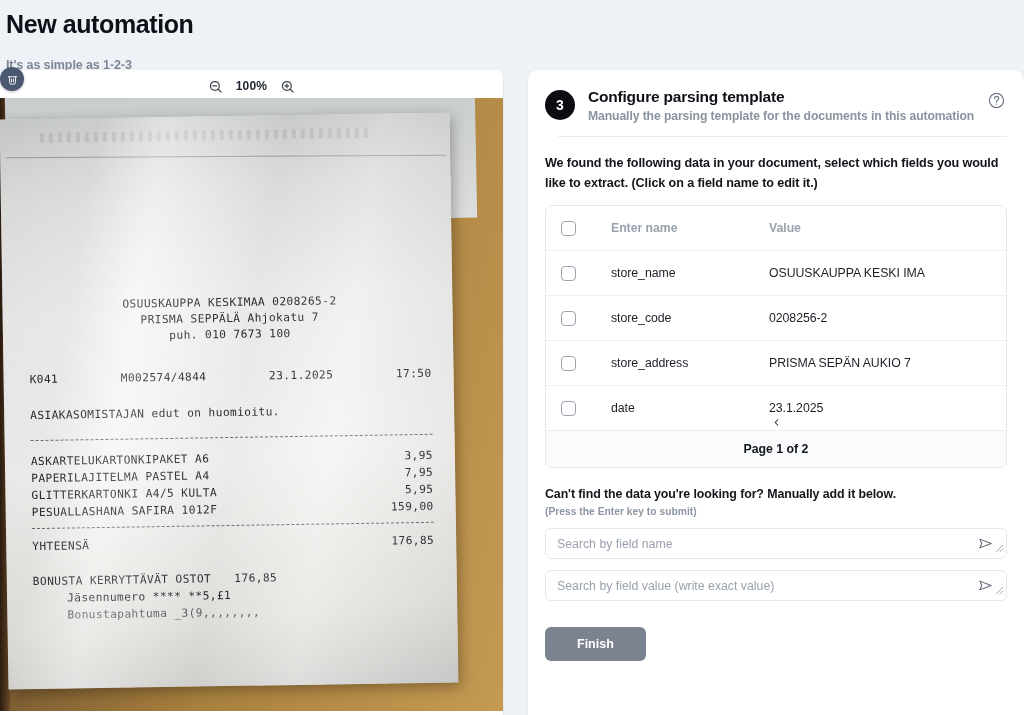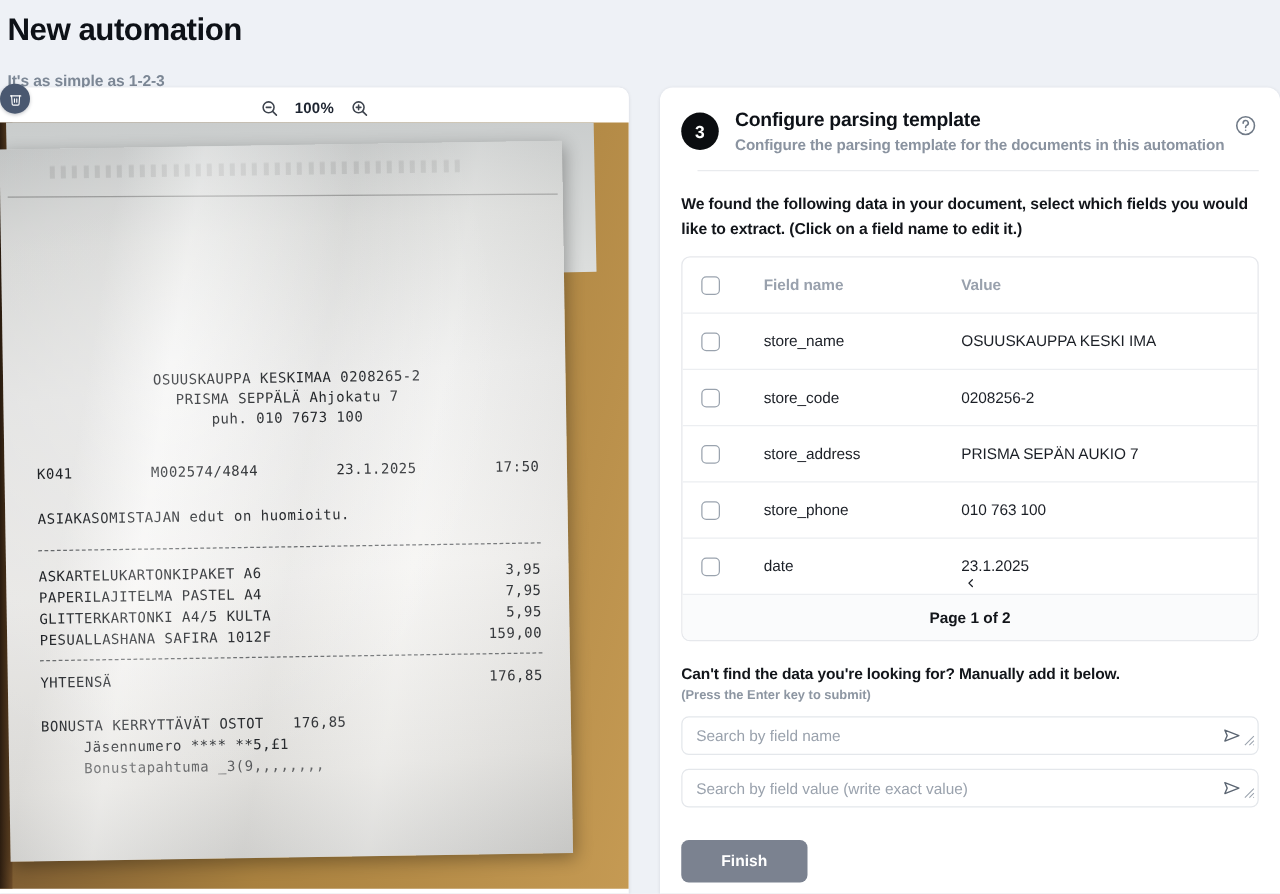--- a/index.html
+++ b/index.html
@@ -314,42 +314,42 @@
       </div>
     </div>
   </div>
 
   <div class="panel">
 
     <div class="step-head">
       <div class="step-badge">3</div>
       <div>
         <div class="step-title">Configure parsing template</div>
-        <div class="step-sub">Configure the parsing template for the documents in this automation</div>
+        <div class="step-sub">Manually the parsing template for the documents in this automation</div>
       </div>
       <span class="help-icon">
         <span>
           <svg width="17" height="17" viewBox="0 0 24 24" fill="none" stroke="#707a87" stroke-width="1.8">
             <circle cx="12" cy="12" r="10"></circle>
             <path d="M9.2 9.2a2.9 2.9 0 1 1 3.9 2.7c-.7.3-1.1 1-1.1 1.8v.4" stroke-linecap="round"></path>
             <circle cx="12" cy="17.2" r="0.9" fill="#707a87" stroke="none"></circle>
           </svg>
         </span>
       </span>
     </div>
 
     <div class="divider"></div>
 
     <div class="intro">We found the following data in your document, select which fields you would like to extract. (Click on a field name to edit it.)</div>
 
     <div class="table">
 
       <div class="trow thead">
         <span class="cbx"></span>
-        <span class="cell c-name">Field name</span>
+        <span class="cell c-name">Enter name</span>
         <span class="cell c-val">Value</span>
       </div>
 
       <div class="trow">
         <span class="cbx"></span>
         <span class="cell c-name">store_name</span>
         <span class="cell c-val">OSUUSKAUPPA KESKI IMA</span>
       </div>
 
       <div class="trow">
@@ -357,25 +357,20 @@
         <span class="cell c-name">store_code</span>
         <span class="cell c-val">0208256-2</span>
       </div>
 
       <div class="trow">
         <span class="cbx"></span>
         <span class="cell c-name">store_address</span>
         <span class="cell c-val">PRISMA SEPÄN AUKIO 7</span>
       </div>
 
-      <div class="trow">
-        <span class="cbx"></span>
-        <span class="cell c-name">store_phone</span>
-        <span class="cell c-val">010 763 100</span>
-      </div>
 
       <div class="trow">
         <span class="cbx"></span>
         <span class="cell c-name">date</span>
         <span class="cell c-val">23.1.2025</span>
       </div>
 
       <div class="pager">
         <span class="chev">
           <span>

